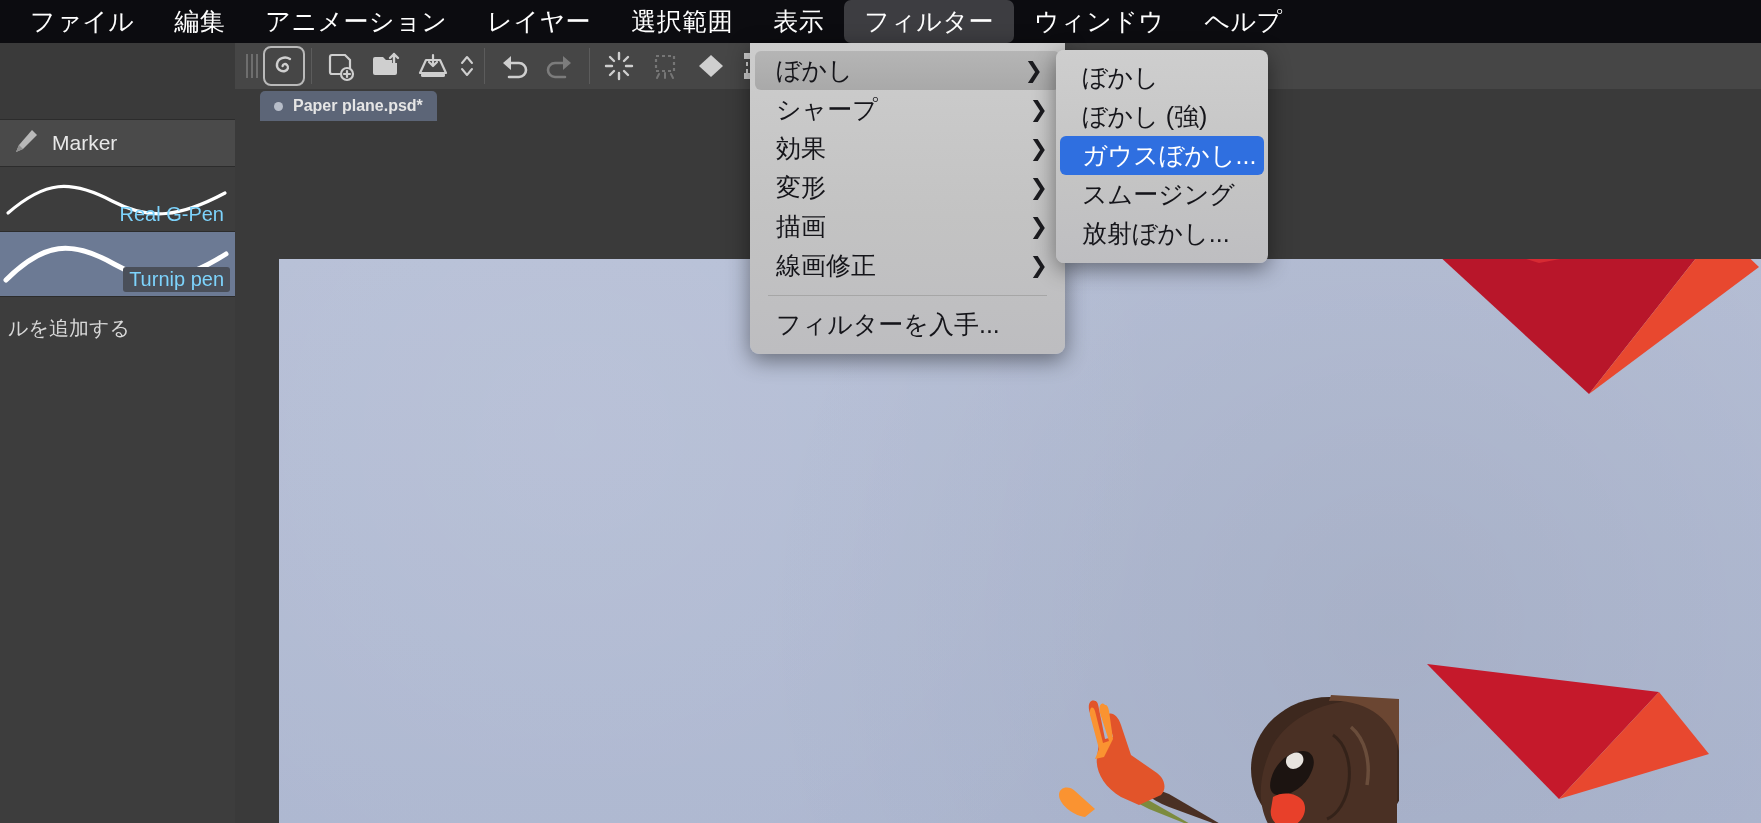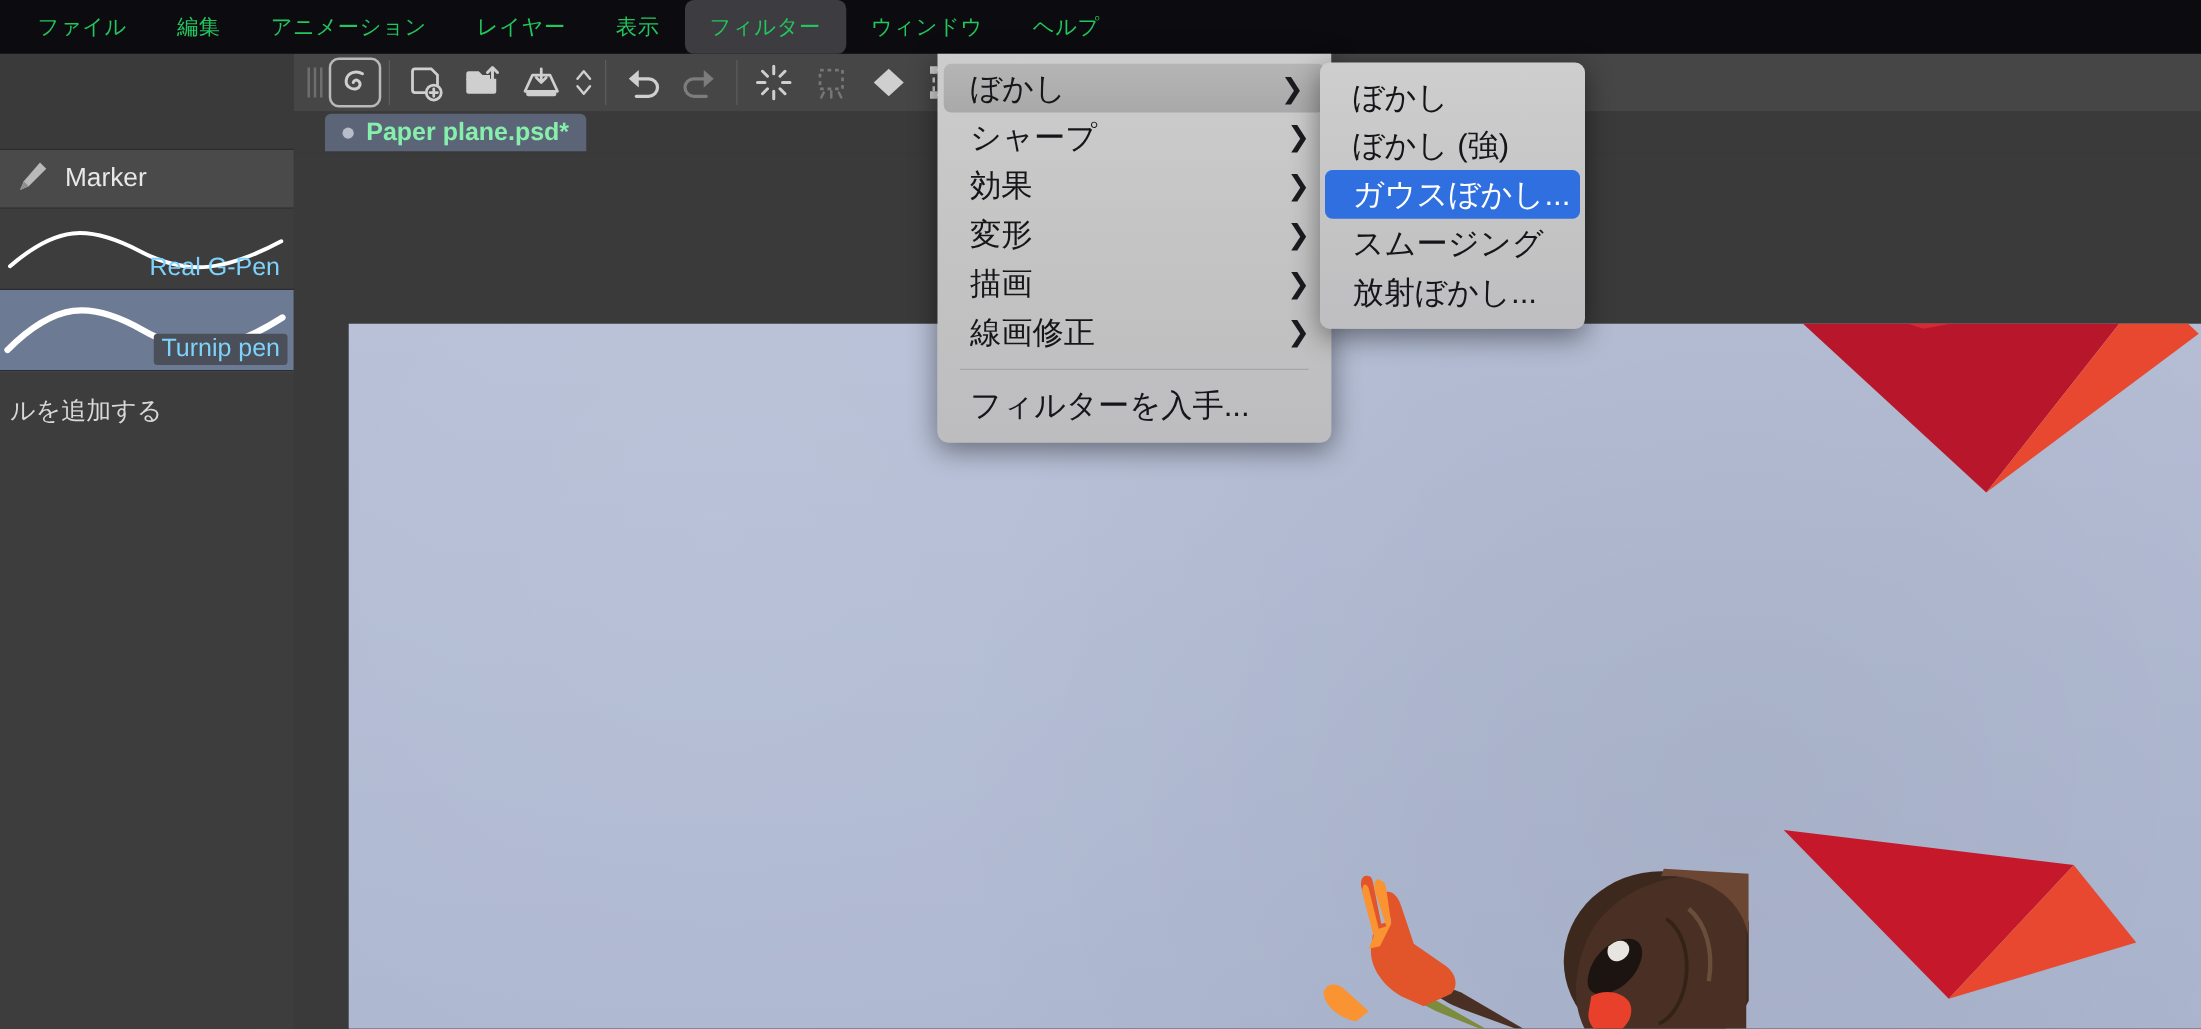--- a/index.html
+++ b/index.html
@@ -14,22 +14,22 @@
   
   .menubar {
     position: absolute; top: 0; left: 0;
     width: 1761px; height: 43px;
     background: #0c0c10;
     display: flex; align-items: center;
     padding-left: 10px;
     z-index: 60;
   }
   .menu-item {
-    color: #22c55e;
-    font-size: 17px;
+    color: #ffffff;
+    font-size: 25px;
     padding: 5px 20px;
     border-radius: 7px;
     line-height: 33px;
     white-space: nowrap;
     letter-spacing: 0.5px;
   }
   .menu-item.active { background: #3d3d41; }
 
   
   .toolbar {
@@ -98,21 +98,21 @@
   }
   .doctab {
     position: absolute; top: 2px; left: 25px;
     height: 30px;
     background: #5c6577;
     border-radius: 5px 5px 0 0;
     display: flex; align-items: center; gap: 10px;
     padding: 0 14px;
   }
   .doctab .dot { width: 9px; height: 9px; border-radius: 50%; background: #b7bdc9; }
-  .doctab .tname { color: #86efac; font-size: 20px; font-weight: bold; white-space: nowrap; }
+  .doctab .tname { color: #e5e5e5; font-size: 16px; font-weight: bold; white-space: nowrap; }
 
   .canvasframe {
     position: absolute; top: 34px; left: 0;
     width: 1526px; height: 700px;
     background: #3a3a3a;
     overflow: hidden;
   }
   .artboard {
     position: absolute; left: 44px; top: 136px;
     width: 1482px; height: 564px;
@@ -182,20 +182,21 @@
 </head>
 <body>
 
 <div id="app">
 
   <div class="menubar">
     <div class="menu-item">ファイル</div>
     <div class="menu-item">編集</div>
     <div class="menu-item">アニメーション</div>
     <div class="menu-item">レイヤー</div>
+    <div class="menu-item">選択範囲</div>
     <div class="menu-item">表示</div>
     <div class="menu-item active">フィルター</div>
     <div class="menu-item">ウィンドウ</div>
     <div class="menu-item">ヘルプ</div>
   </div>
 
   <div class="leftpanel">
     <div class="lp-topstrip"></div>
 
     <div class="brush-header">

